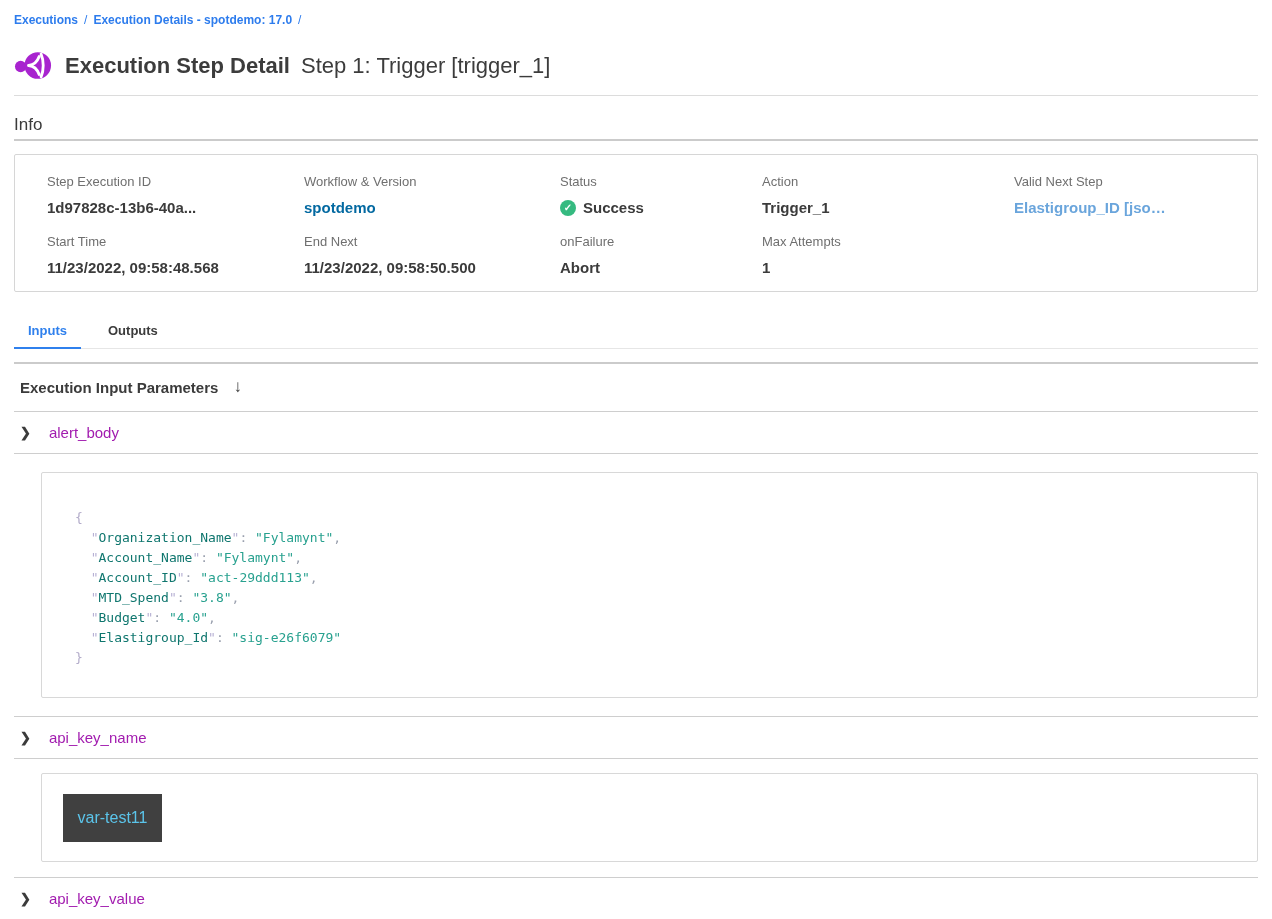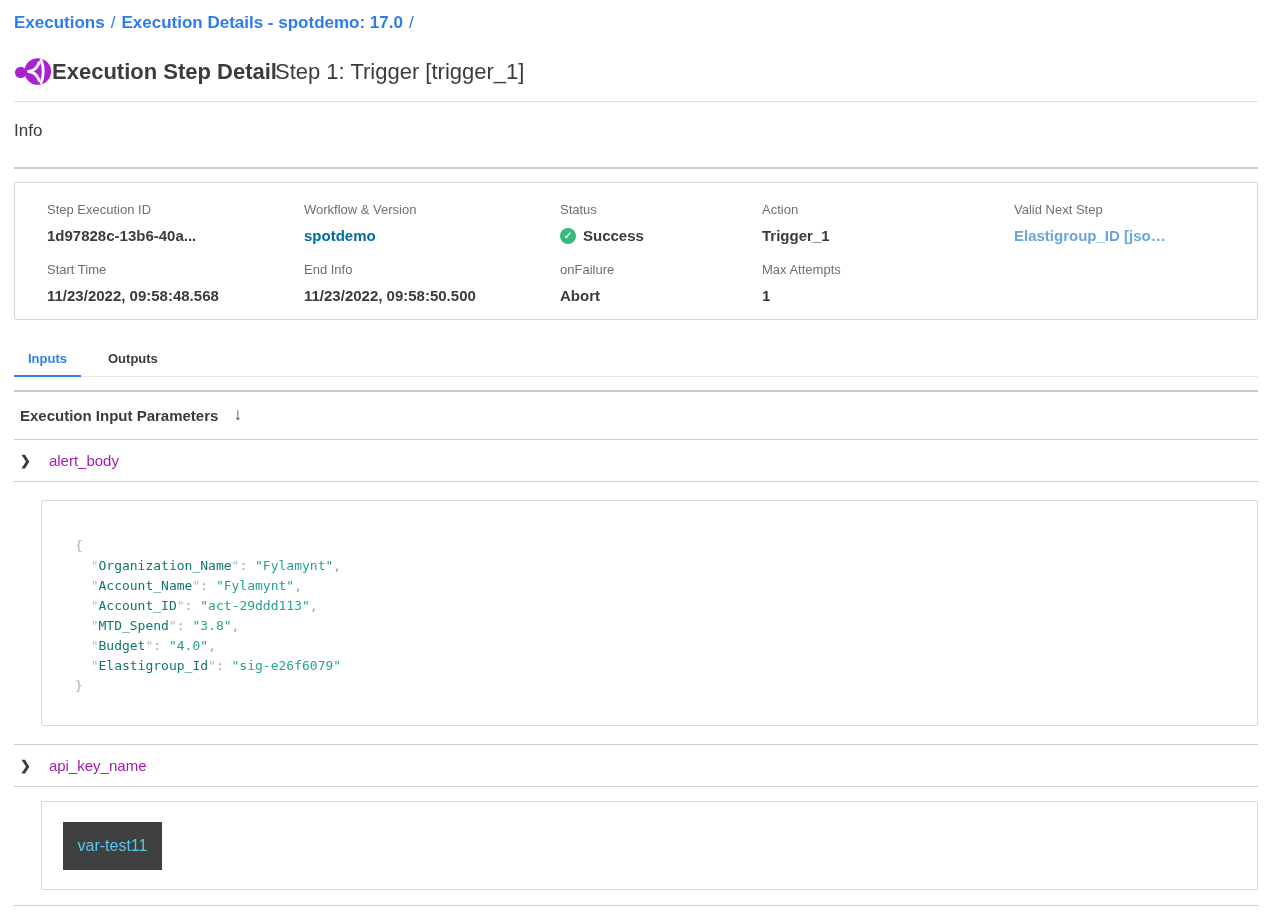--- a/index.html
+++ b/index.html
@@ -1,34 +1,34 @@
 <!DOCTYPE html>
 <html><head>
 <meta charset="utf-8">
 <style>
   * { margin:0; padding:0; box-sizing:border-box; }
   html,body { width:1272px; height:919px; overflow:hidden; background:#fff;
     font-family:"Liberation Sans", sans-serif; color:#3b3b3b; }
   .page { padding:0 14px; }
 
   
-  .breadcrumb { padding-top:13px; font-size:17px; font-weight:600; color:#2d7ced; }
+  .breadcrumb { padding-top:13px; font-size:12px; font-weight:600; color:#2d7ced; }
   .breadcrumb a { color:#2d7ced; text-decoration:none; cursor:pointer; }
   .breadcrumb .sep { margin:0 6px; font-weight:400; }
 
   
-  .header { margin-top:22px; display:flex; align-items:center; 
+  .header { margin-top:22px; display:flex; align-items:center; gap:13px;
     padding-bottom:13px; border-bottom:1px solid #dcdcdc; }
   .header .logo { flex:0 0 auto; display:flex; }
   .header .title { font-size:22px; font-weight:700; color:#3c3c3c; }
   .header .subtitle { font-size:22px; font-weight:400; color:#3c3c3c; margin-left:-2px; }
 
   
   .info-heading { margin-top:19px; font-size:17px; font-weight:400; color:#3b3b3b;
-    padding-bottom:26px; border-bottom:2px solid #cbcbcb; }
+    padding-bottom:4px; border-bottom:2px solid #cbcbcb; }
   .info-card { margin-top:13px; border:1px solid #d6d6d6; border-radius:2px;
     padding:20px 16px 15px 32px; display:grid;
     grid-template-columns:257px 256px 202px 252px 1fr; row-gap:19px; }
   .field .lbl { font-size:13px; color:#6f6f6f; line-height:14px; margin-bottom:11px; }
   .field .val { font-size:15px; font-weight:600; color:#3b3b3b; line-height:16px; }
   .field .val.link { color:#0369a1; cursor:pointer; }
   .field .val.link-light { color:#6aa5dc; cursor:pointer; }
   .status-wrap { display:flex; align-items:center; gap:7px; }
   .check-circle { width:16px; height:16px; border-radius:50%; background:#35ba80;
     color:#fff; font-size:10px; font-weight:700; display:flex;
@@ -116,21 +116,21 @@
     </div>
     <div class="field">
       <div class="lbl">Valid Next Step</div>
       <div class="val link-light">Elastigroup_ID [jso…</div>
     </div>
     <div class="field">
       <div class="lbl">Start Time</div>
       <div class="val">11/23/2022, 09:58:48.568</div>
     </div>
     <div class="field">
-      <div class="lbl">End Info</div>
+      <div class="lbl">End Next</div>
       <div class="val">11/23/2022, 09:58:50.500</div>
     </div>
     <div class="field">
       <div class="lbl">onFailure</div>
       <div class="val">Abort</div>
     </div>
     <div class="field">
       <div class="lbl">Max Attempts</div>
       <div class="val">1</div>
     </div>

